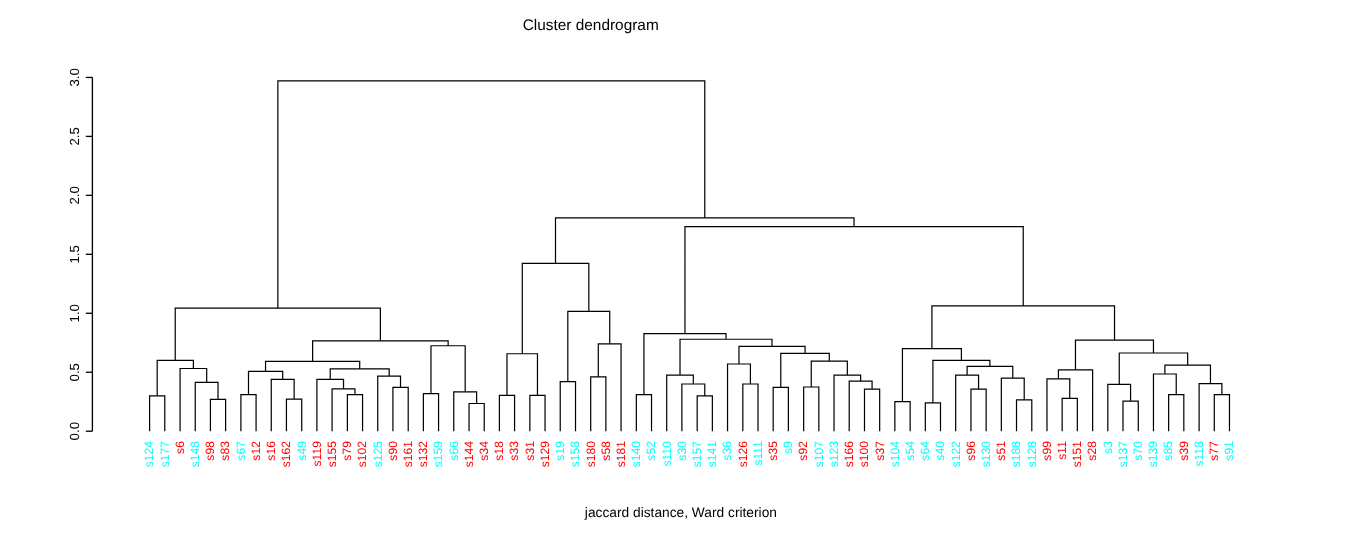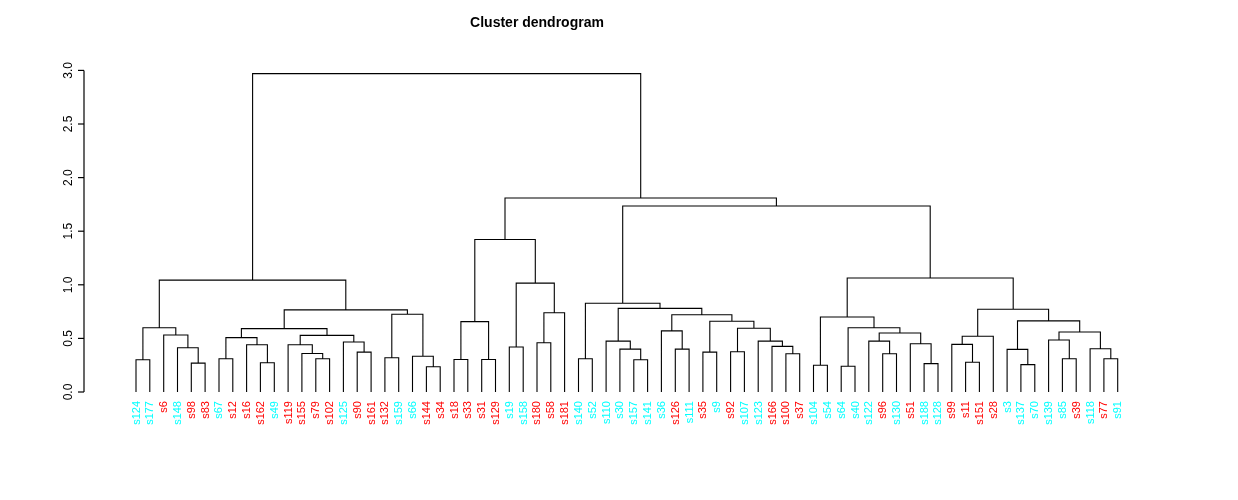--- a/index.html
+++ b/index.html
@@ -1,19 +1,19 @@
 <!DOCTYPE html>
 <html><head>
 <meta charset="utf-8">
 <style>
   html,body{margin:0;padding:0;background:#ffffff;}
   #canvas{position:relative;width:1238px;height:500px;background:#ffffff;overflow:hidden;
           font-family:"Liberation Sans", sans-serif;}
   #title{position:absolute;top:14px;left:0;width:1074px;text-align:center;
-         font-size:14px;font-weight:bold;color:#000;}
+         font-size:14px;font-weight:normal;color:#000;}
   #xlabel{position:absolute;top:459px;left:0;width:1238px;text-align:center;
           font-size:12.5px;color:#000;}
   svg text{font-family:"Liberation Sans", sans-serif;}
 </style>
 </head>
 <body>
 
 <div id="canvas">
   <div id="title">Cluster dendrogram</div>
   <svg id="plot" width="1238" height="500">
@@ -99,13 +99,14 @@
       <text x="1010.601" y="401" text-anchor="end" font-size="11" fill="#00ffff" transform="rotate(-90 1010.601 401)">s3</text>
       <text x="1024.4279999999999" y="401" text-anchor="end" font-size="11" fill="#00ffff" transform="rotate(-90 1024.4279999999999 401)">s137</text>
       <text x="1038.255" y="401" text-anchor="end" font-size="11" fill="#00ffff" transform="rotate(-90 1038.255 401)">s70</text>
       <text x="1052.0819999999999" y="401" text-anchor="end" font-size="11" fill="#00ffff" transform="rotate(-90 1052.0819999999999 401)">s139</text>
       <text x="1065.909" y="401" text-anchor="end" font-size="11" fill="#00ffff" transform="rotate(-90 1065.909 401)">s85</text>
       <text x="1079.7359999999999" y="401" text-anchor="end" font-size="11" fill="#ff0000" transform="rotate(-90 1079.7359999999999 401)">s39</text>
       <text x="1093.563" y="401" text-anchor="end" font-size="11" fill="#00ffff" transform="rotate(-90 1093.563 401)">s118</text>
       <text x="1107.3899999999999" y="401" text-anchor="end" font-size="11" fill="#ff0000" transform="rotate(-90 1107.3899999999999 401)">s77</text>
       <text x="1121.217" y="401" text-anchor="end" font-size="11" fill="#00ffff" transform="rotate(-90 1121.217 401)">s91</text>
     </svg>
+  <div id="xlabel">jaccard distance, Ward criterion</div>
 </div>
 
 </body></html>

